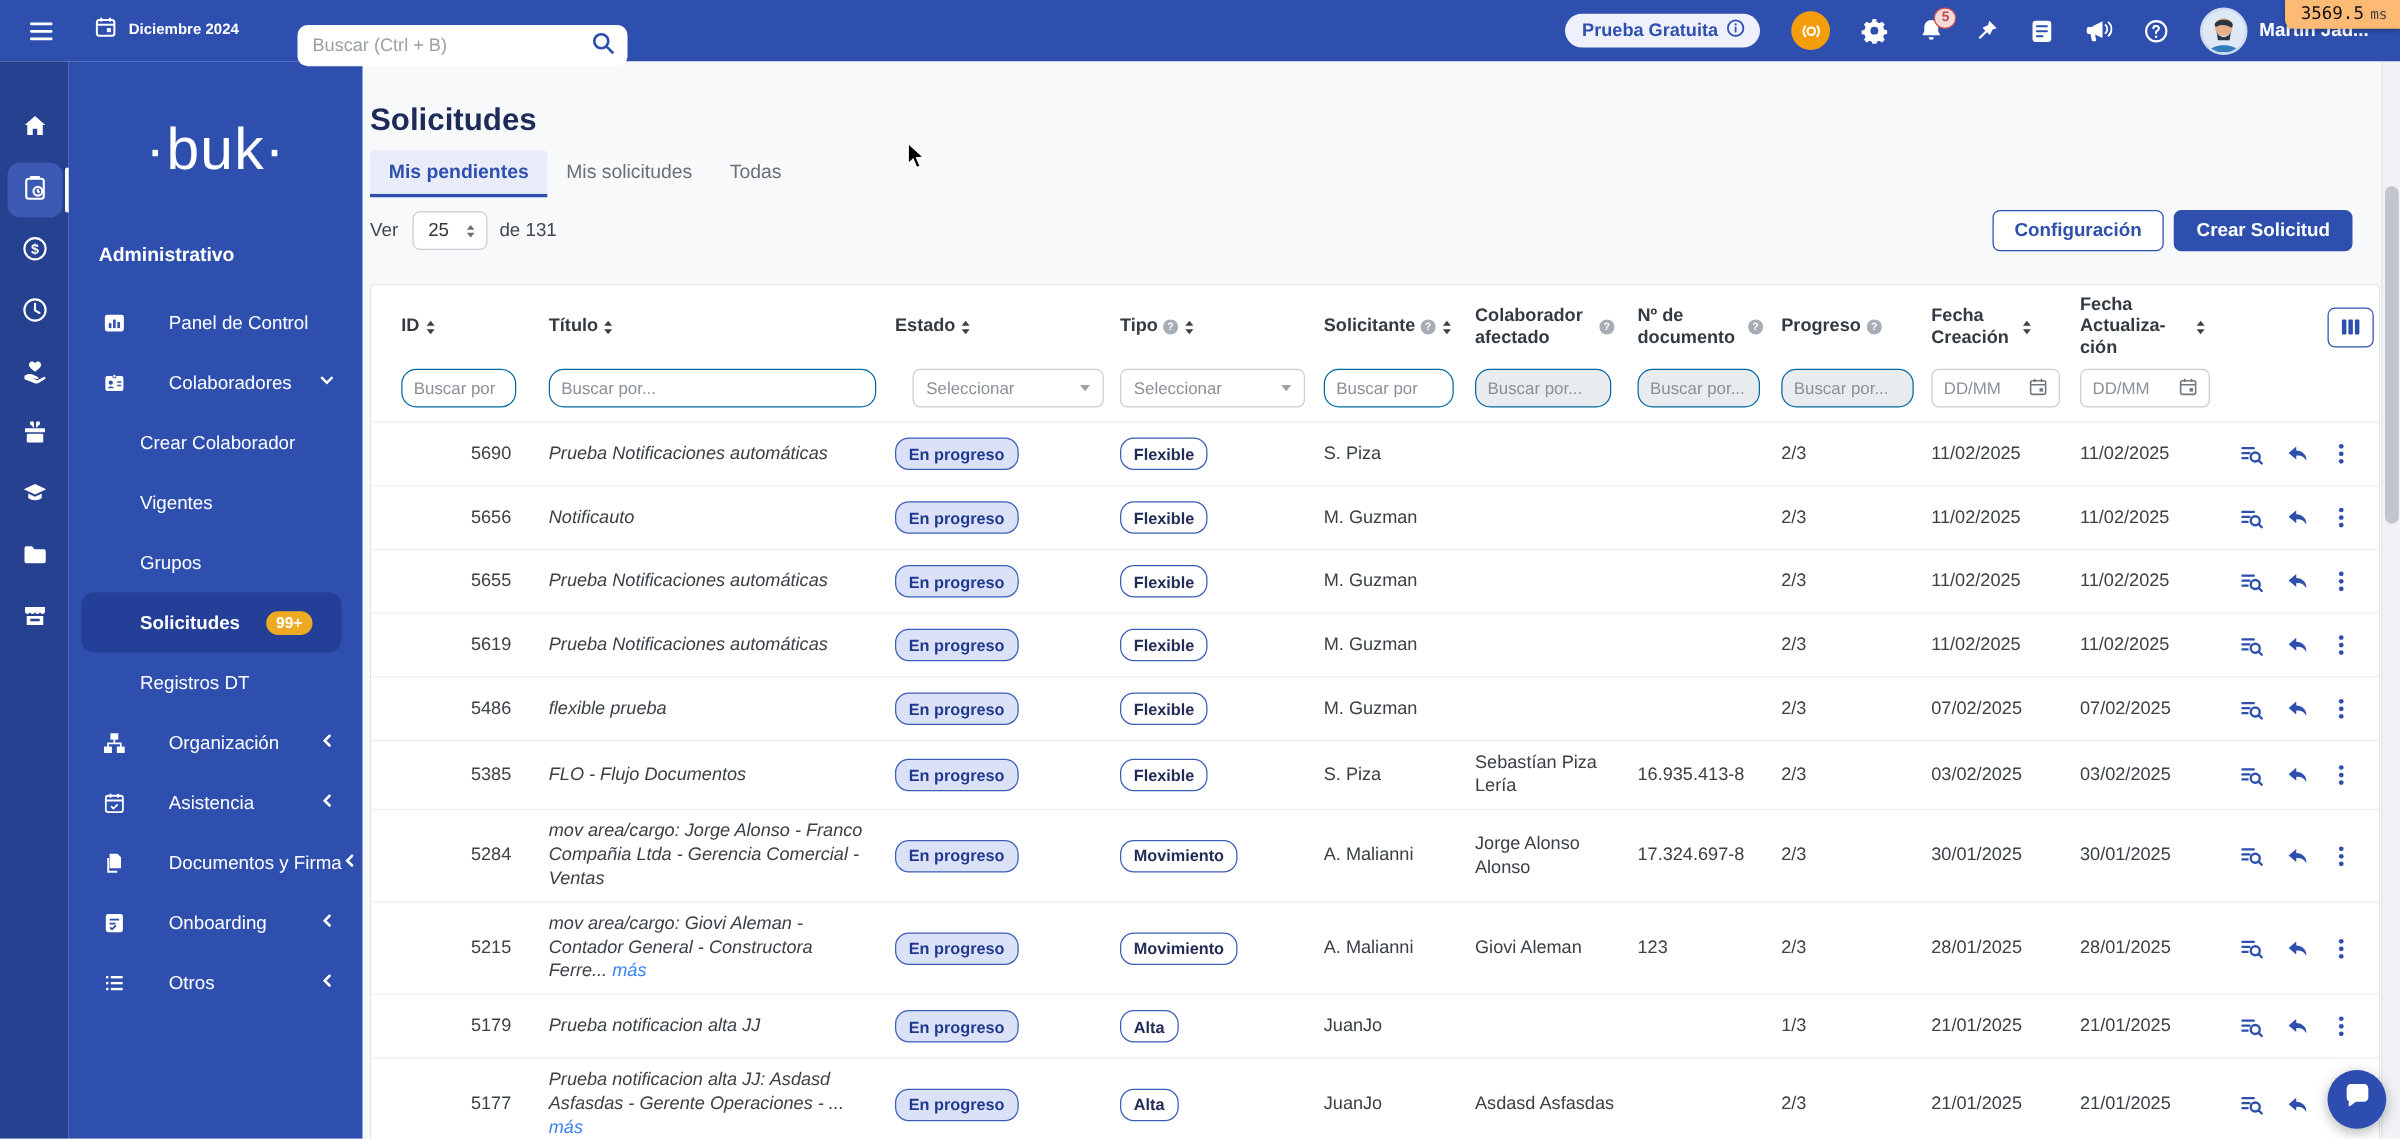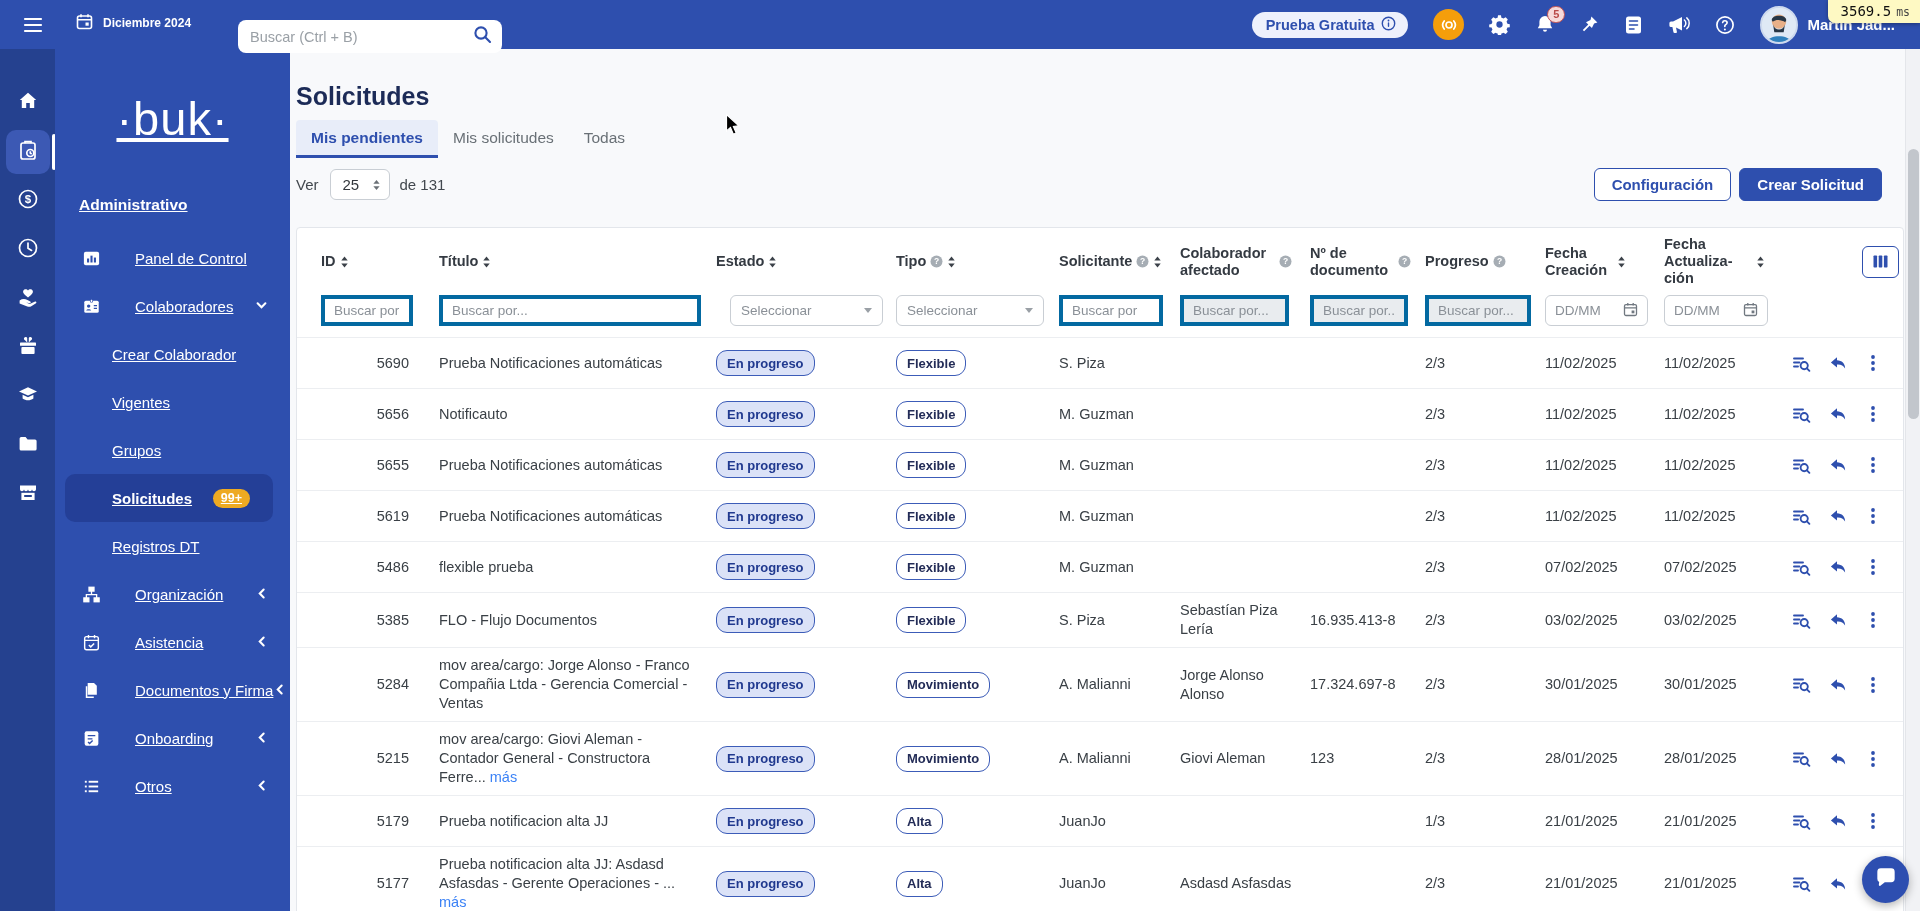--- a/index.html
+++ b/index.html
@@ -14,31 +14,31 @@
   .tb-search input { flex:1; border:none; outline:none; font-size:14.5px; color:#333; font-family:inherit; background:transparent; }
   .tb-search input::placeholder { color:#9aa0a6; }
   .tb-right { position:absolute; right:25px; top:0; height:49px; display:flex; align-items:center; gap:25px; }
   .trial-pill { background:#eef1fc; color:#2e4fae; font-weight:bold; font-size:14.5px; border-radius:14px; padding:4px 12px 4px 14px; display:flex; align-items:center; gap:7px; cursor:pointer; }
   .orange-badge { width:31px; height:31px; border-radius:50%; background:#f59e0b; display:grid; place-items:center; cursor:pointer; }
   .tb-icon { position:relative; display:grid; place-items:center; cursor:pointer; }
   .bell-badge { position:absolute; top:-8px; right:-10px; background:#f6dada; border:1.5px solid #c25151; color:#b94a48; font-size:11px; font-weight:bold; border-radius:9px; padding:1px 5px; line-height:13px; }
   .tb-user { display:flex; align-items:center; gap:9px; cursor:pointer; }
   .tb-user .uname { font-size:15px; font-weight:bold; }
   .avatar { width:38px; height:38px; border-radius:50%; overflow:hidden; background:#dfe9f5; border:2px solid #cdd9ee; }
-  .perf { position:absolute; top:0; right:0; z-index:40; background:#fef9c3; border-radius:0 0 0 7px; box-shadow:0 1px 4px rgba(0,0,0,.35); padding:3px 10px 4px 13px; font-family:"DejaVu Sans Mono", monospace; font-size:14px; color:#101010; display:flex; align-items:baseline; gap:5px; }
+  .perf { position:absolute; top:0; right:0; z-index:40; background:#fdba74; border-radius:0 0 0 7px; box-shadow:0 1px 4px rgba(0,0,0,.35); padding:3px 10px 4px 13px; font-family:"DejaVu Sans Mono", monospace; font-size:14px; color:#101010; display:flex; align-items:baseline; gap:5px; }
   .perf .unit { font-size:11.5px; color:#444; }
 
   
   .rail { position:absolute; left:0; top:49px; bottom:0; width:55px; background:#25418f; display:flex; flex-direction:column; align-items:center; padding-top:32px; gap:5px; z-index:20; }
   .rail-item { position:relative; width:44px; height:44px; display:grid; place-items:center; border-radius:10px; cursor:pointer; }
   .rail-item.active { background:#3c59b4; }
   .rail-item.active::after { content:""; position:absolute; right:-6px; top:4px; bottom:4px; width:4px; background:#fff; border-radius:3px; }
 
   
-  .sidenav { position:absolute; left:55px; top:49px; bottom:0; width:235px; background:#2e4fae; color:#fff; z-index:20;text-decoration:underline; }
+  .sidenav { position:absolute; left:55px; top:49px; bottom:0; width:235px; background:#2e4fae; color:#fff; z-index:20; }
   .logo { text-align:center; margin-top:42px; font-size:47px; letter-spacing:1px; font-weight:400; }
   .nav-section { margin:50px 0 20px 24px; font-size:15.5px; font-weight:bold; }
   .nav-item { height:48px; display:flex; align-items:center; padding:0 22px 0 27px; font-size:15px; cursor:pointer; }
   .nav-item .nicon { width:19px; margin-right:10px; display:grid; place-items:center; }
   .nav-item .nlabel { flex:1; white-space:nowrap;margin-left:24px; }
   .nav-sub { height:48px; display:flex; align-items:center; padding-left:57px; font-size:15px; cursor:pointer; }
   .nav-sub.active { margin:0 17px 0 10px; padding-left:47px; background:#243f97; border-radius:10px; font-weight:bold; }
   .count-badge { margin-left:auto; margin-right:23px; background:#eeaa22; color:#fff; font-size:12.5px; font-weight:bold; border-radius:10px; padding:2.5px 8px; }
 
   
@@ -58,30 +58,30 @@
   .card { position:relative; margin-top:26px; width:1608px; background:#fff; border:1px solid #e3e6eb; border-radius:4px 4px 0 0; }
   .grid-row { display:grid; grid-template-columns:126px 285px 180px 163px 121px 130px 115px 120px 119px 117px 132px; align-items:center; }
   .hcell { display:flex; align-items:center; gap:4px; padding:8px 6px 8px 8px; font-size:14.5px; font-weight:bold; color:#343a42; min-height:55px; }
   .hcell.c0 { padding-left:24px; }
   .hcell.c1 { padding-left:16px; }
   .hcell .hlabel { line-height:17px; }
   .hcell .sort, .hcell .help { display:grid; place-items:center; cursor:pointer; flex:none; }
   .cols-btn { margin-left:auto; width:37px; height:32px; background:#fff; border:1px solid #2e4fae; border-radius:6px; display:grid; place-items:center; cursor:pointer; }
   .frow { padding-bottom:11px; align-items:start; }
   .fcell { padding-right:10px; }
-  .f-input { height:31px; border:4px solid #0369a1; border-radius:0; background:#fff; font-size:13.5px; color:#495057; padding:0 9px; font-family:inherit; width:100%; outline:none; }
+  .f-input { height:31px; border:1px solid #0369a1; border-radius:12px; background:#fff; font-size:13.5px; color:#495057; padding:0 9px; font-family:inherit; width:100%; outline:none; }
   .f-input::placeholder { color:#8a9097; }
   .f-input:disabled { background:#e9ecef; color:#8a9097; }
   .f-select { height:31px; border:1px solid #c9ced4; border-radius:6px; background:#fff; display:flex; align-items:center; justify-content:space-between; padding:0 10px; font-size:13.5px; color:#8a9097; cursor:pointer; }
   .caret { width:0; height:0; border-left:4.5px solid transparent; border-right:4.5px solid transparent; border-top:5.5px solid #9aa0a6; }
   .f-date { height:31px; border:1px solid #c9ced4; border-radius:6px; background:#fff; display:flex; align-items:center; justify-content:space-between; padding:0 9px; font-size:13.5px; color:#8a9097; cursor:pointer; }
   .trow { border-top:1px solid #eceef1; min-height:51px; font-size:14.5px; color:#3a4046; }
   .tcell { padding:8px 10px 8px 8px; line-height:19px; }
   .cell-id { padding-left:24px; padding-right:14px; text-align:right; }
-  .cell-titulo { padding-left:16px; padding-right:14px; }
+  .cell-titulo { padding-left:16px; padding-right:14px;font-style:italic; }
   .mas { color:#3b82f6; cursor:pointer; text-decoration:none; }
   .badge { display:inline-block; font-size:13px; font-weight:bold; border-radius:11px; padding:2.5px 10px; white-space:nowrap; }
   .badge-estado { background:#dbe2f7; border:1px solid #3c5cb8; color:#20398f; }
   .badge-tipo { background:#fff; border:1px solid #3c5cb8; color:#232c57; }
   .cell-actions { display:flex; align-items:center; gap:16px; padding-left:18px; }
   .act-btn { background:none; border:none; cursor:pointer; display:grid; place-items:center; padding:0; }
 
   
   .scrollbar { position:absolute; top:49px; right:0; bottom:0; width:15px; background:#f1f2f5; border-left:1px solid #e4e6ea; z-index:25; }
   .scroll-thumb { position:absolute; top:100px; left:2px; width:11px; height:270px; background:#c2c6cc; border-radius:6px; }

